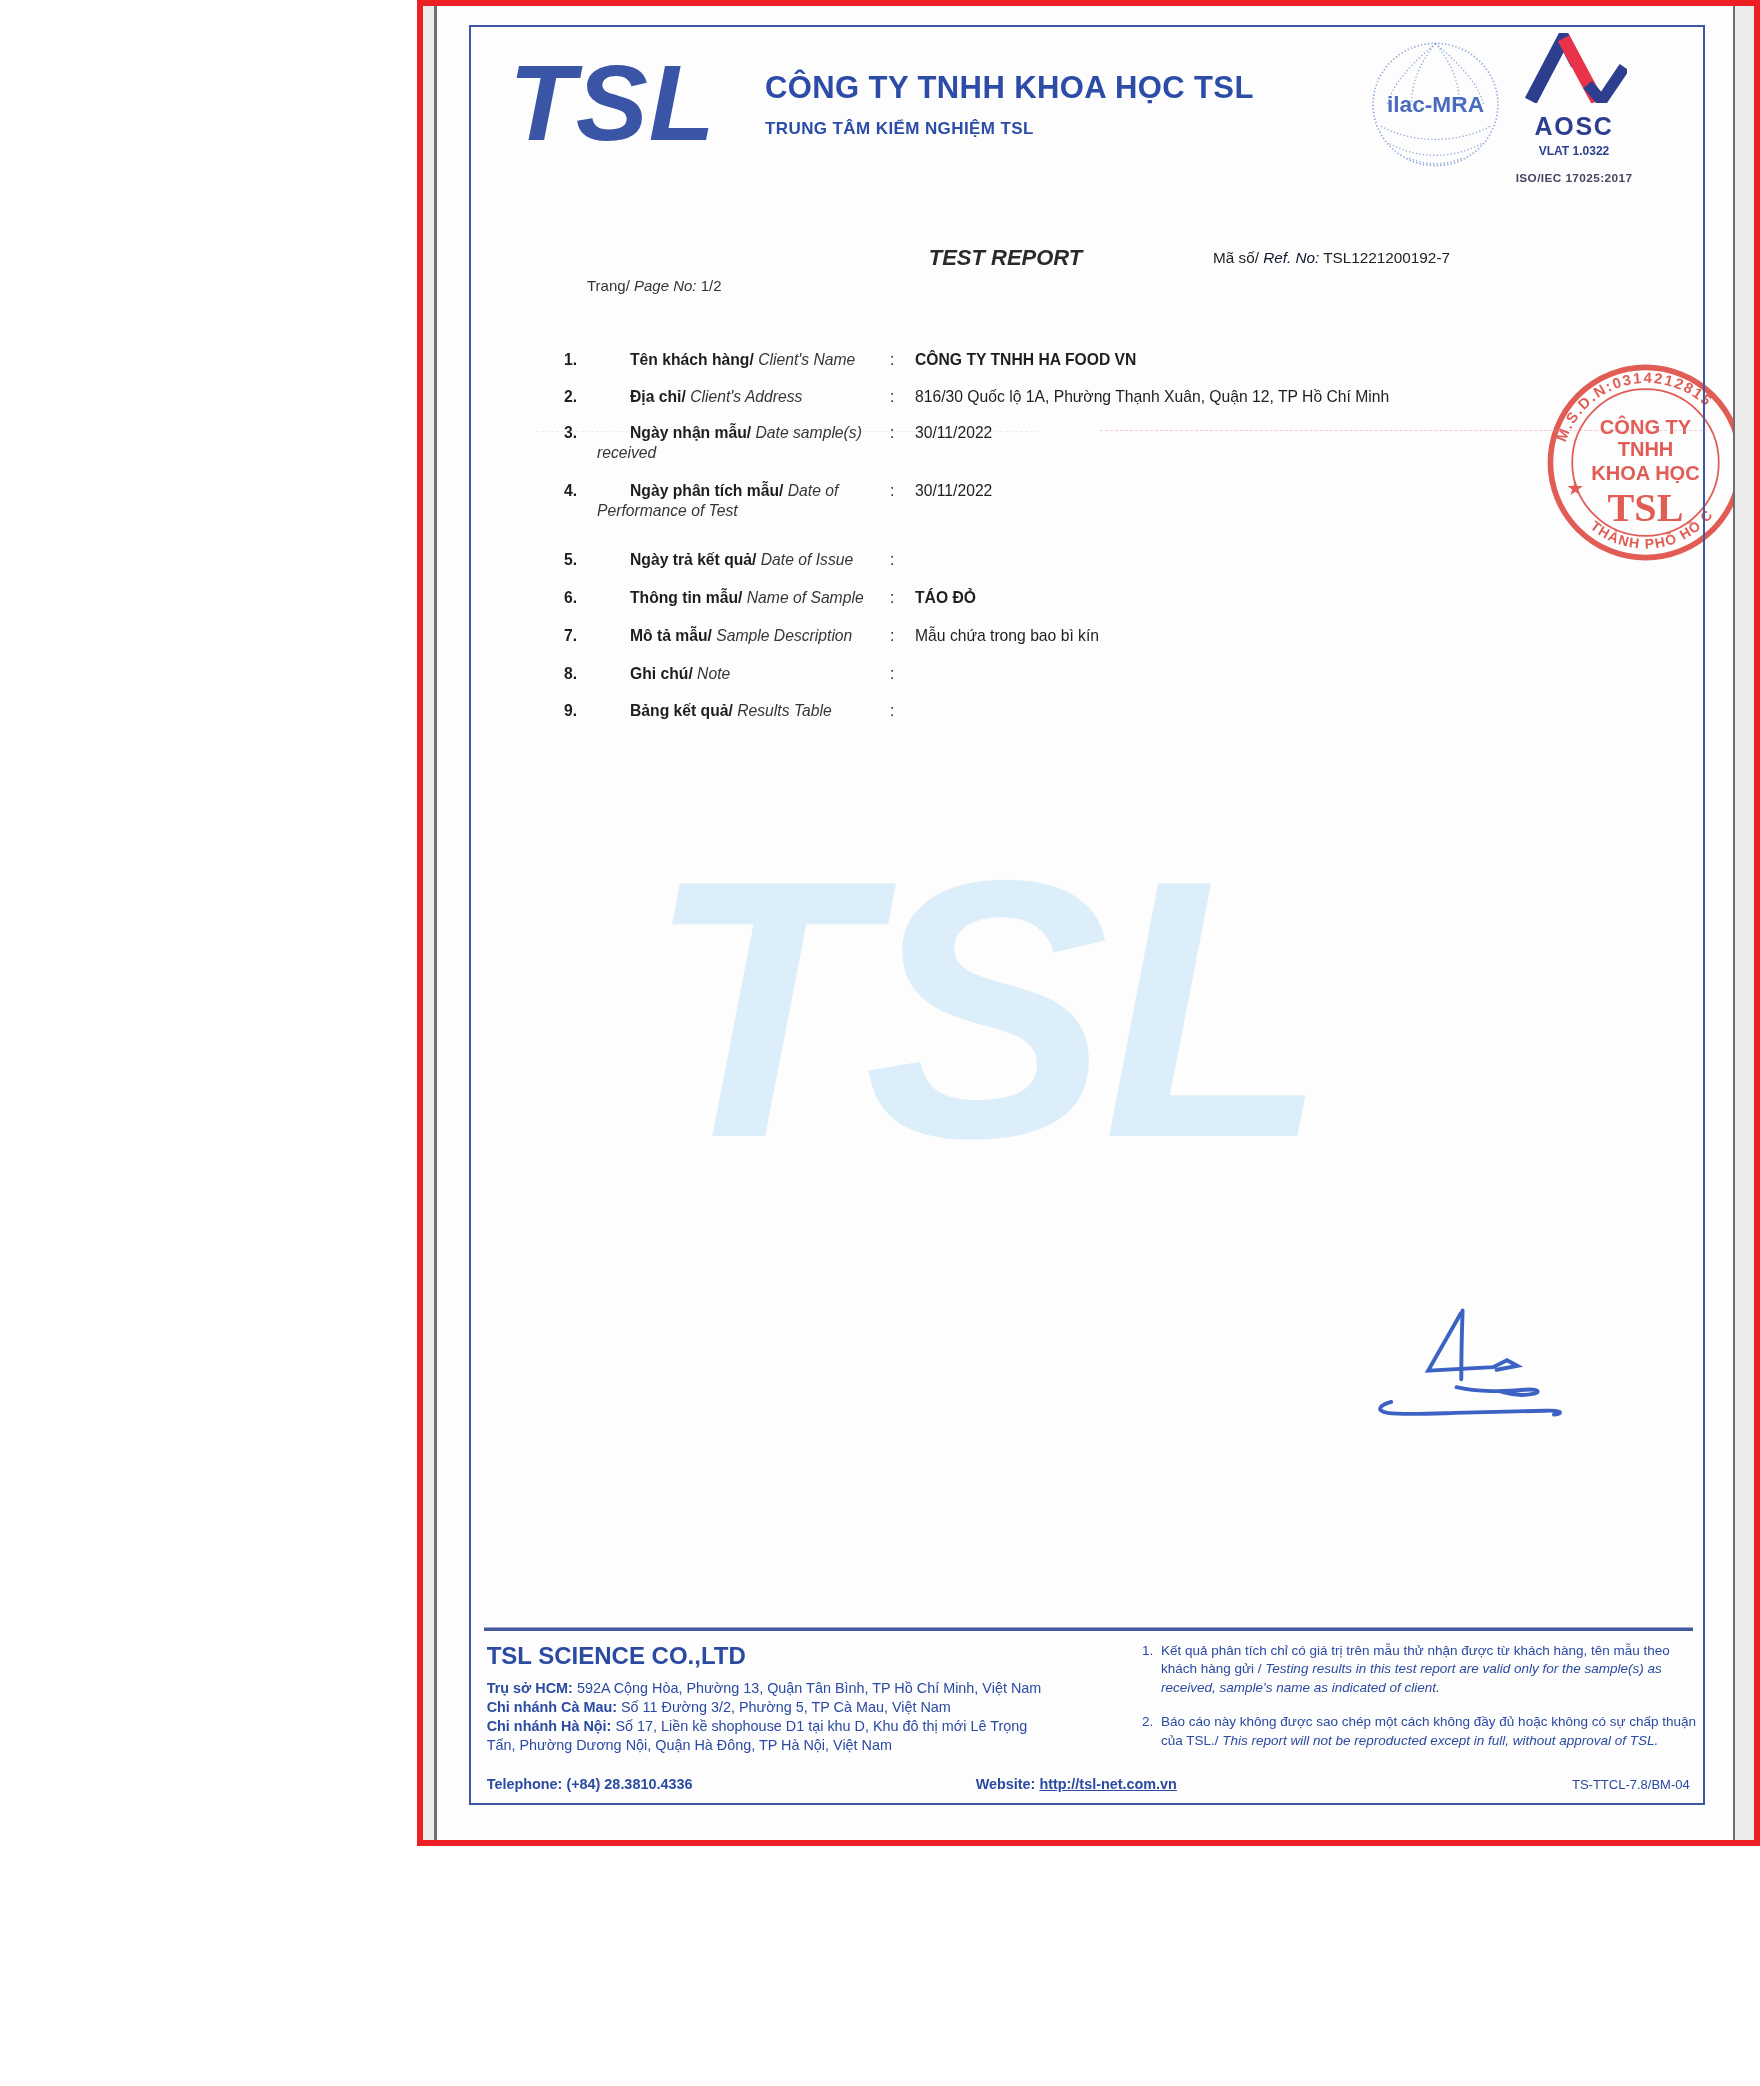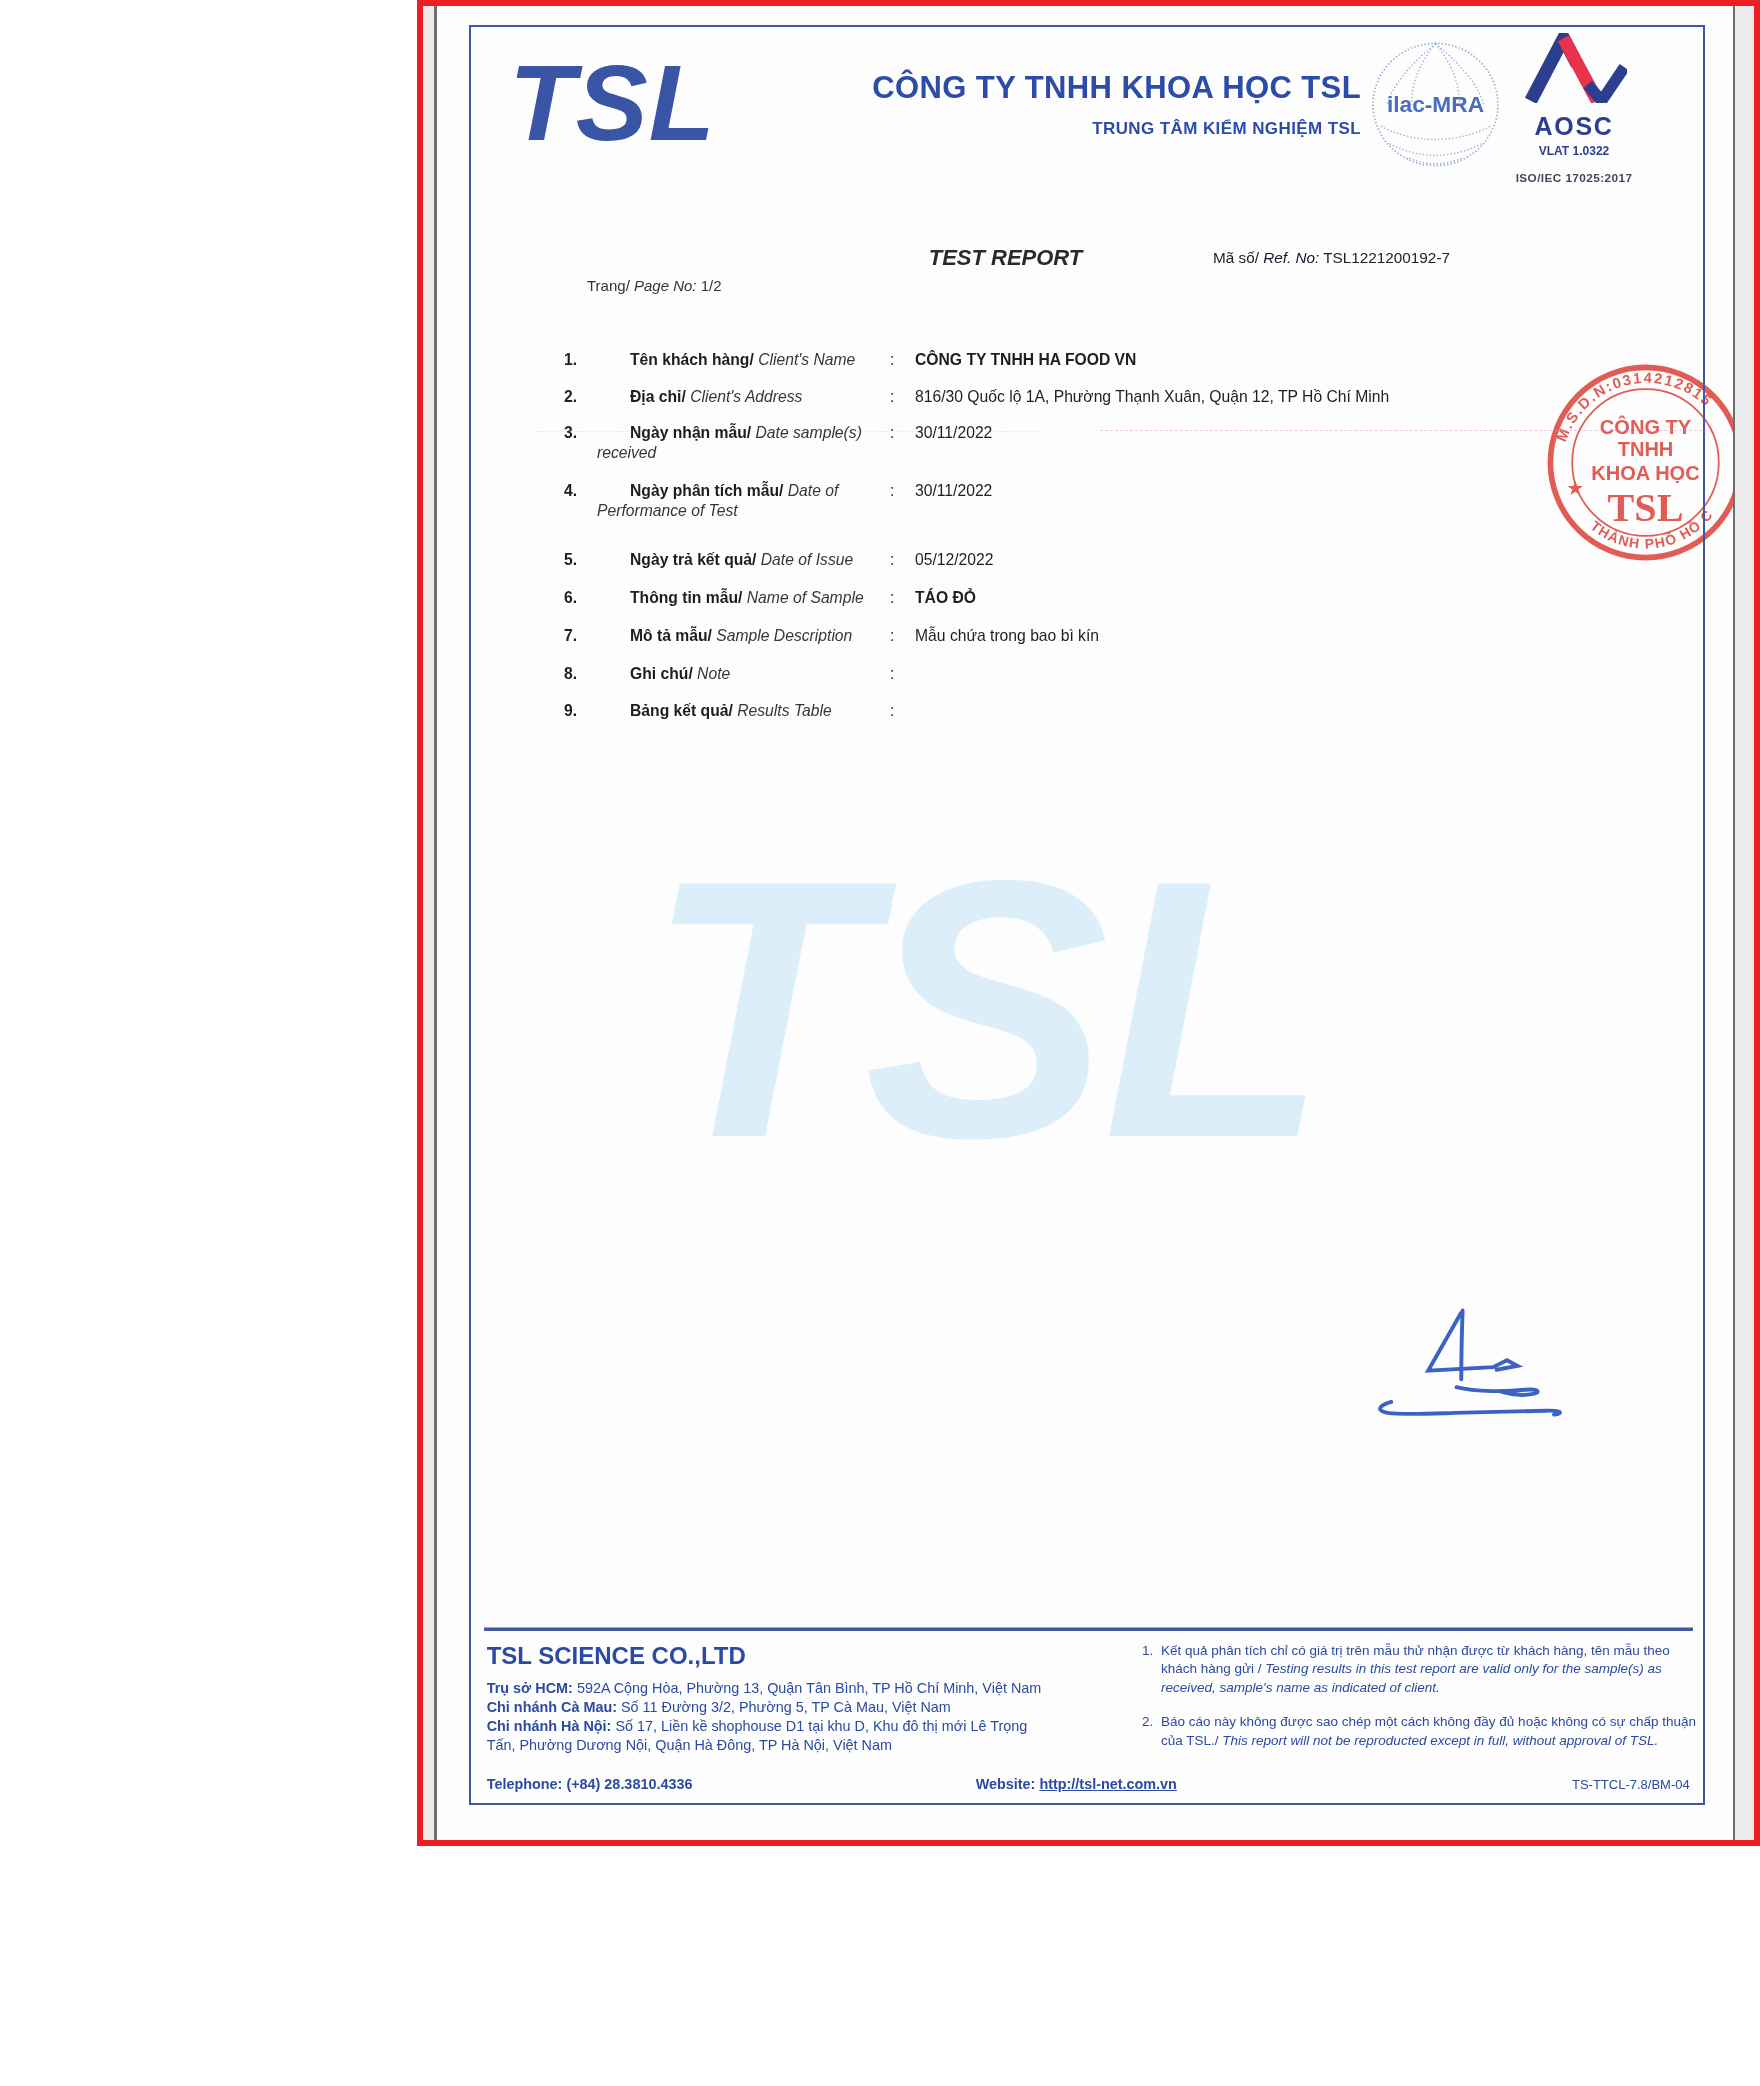--- a/index.html
+++ b/index.html
@@ -11,21 +11,21 @@
   .strip-l{position:absolute;left:0;top:0;bottom:0;width:11.4px;background:#ebebeb;z-index:6;}
   .line-l{position:absolute;left:11.4px;top:0;bottom:0;width:2.2px;background:#6f6f6f;z-index:7;}
   .strip-r{position:absolute;right:0;top:0;bottom:0;width:19px;background:#ececec;z-index:6;}
   .line-r{position:absolute;right:19px;top:0;bottom:0;width:2.2px;background:#6e6e6e;z-index:7;}
   
   .frame{position:absolute;left:46px;top:19px;width:1236px;height:1780px;
          box-sizing:border-box;border:2.6px solid #3d57a7;z-index:3;}
   
   .logo{position:absolute;left:38px;top:29px;font-size:108px;line-height:94px;
         font-weight:bold;font-style:italic;color:#3a54a6;letter-spacing:0.9px;}
-  .htext{position:absolute;left:322px;top:43px;width:568px;text-align:right;color:#2c4ca8;}
+  .htext{position:absolute;left:294px;top:43px;width:568px;text-align:left;color:#2c4ca8;}
   .htext .l1{font-size:31px;font-weight:bold;letter-spacing:0.4px;}
   .htext .l2{font-size:17px;font-weight:bold;margin-top:13px;letter-spacing:0.4px;}
   .ilac{position:absolute;left:899px;top:12.2px;}
   .aosc{position:absolute;left:1044px;top:6.1px;width:118px;text-align:center;color:#2d3e8f;}
   .aosc .nm{font-size:25px;font-weight:bold;letter-spacing:1.7px;margin-top:8px;}
   .aosc .vl{font-size:12px;font-weight:bold;margin-top:2.6px;}
   .aosc .iso{font-size:11.8px;font-weight:bold;color:#45465f;margin-top:13px;letter-spacing:0.4px;}
   
   .title{position:absolute;left:244px;top:208px;width:581px;text-align:center;color:#161616;}
   .title .tvi{font-size:23px;font-weight:bold;letter-spacing:0.4px;}
@@ -178,21 +178,20 @@
       <div class="row" style="top:454px">
         <span class="num">4.</span>
         <span class="lab"><span class="vi">Ngày phân tích mẫu/</span> <span class="en">Date of</span><span class="en2">Performance of Test</span></span>
         <span class="colon">:</span>
         <span class="val">30/11/2022</span>
       </div>
       <div class="row" style="top:523px">
         <span class="num">5.</span>
         <span class="lab"><span class="vi">Ngày trả kết quả/</span> <span class="en">Date of Issue</span></span>
         <span class="colon">:</span>
-        <span class="val">05/12/2022</span>
       </div>
       <div class="row" style="top:561px">
         <span class="num">6.</span>
         <span class="lab"><span class="vi">Thông tin mẫu/</span> <span class="en">Name of Sample</span></span>
         <span class="colon">:</span>
         <span class="val v-bold">TÁO ĐỎ</span>
       </div>
       <div class="row" style="top:599px">
         <span class="num">7.</span>
         <span class="lab"><span class="vi">Mô tả mẫu/</span> <span class="en">Sample Description</span></span>

